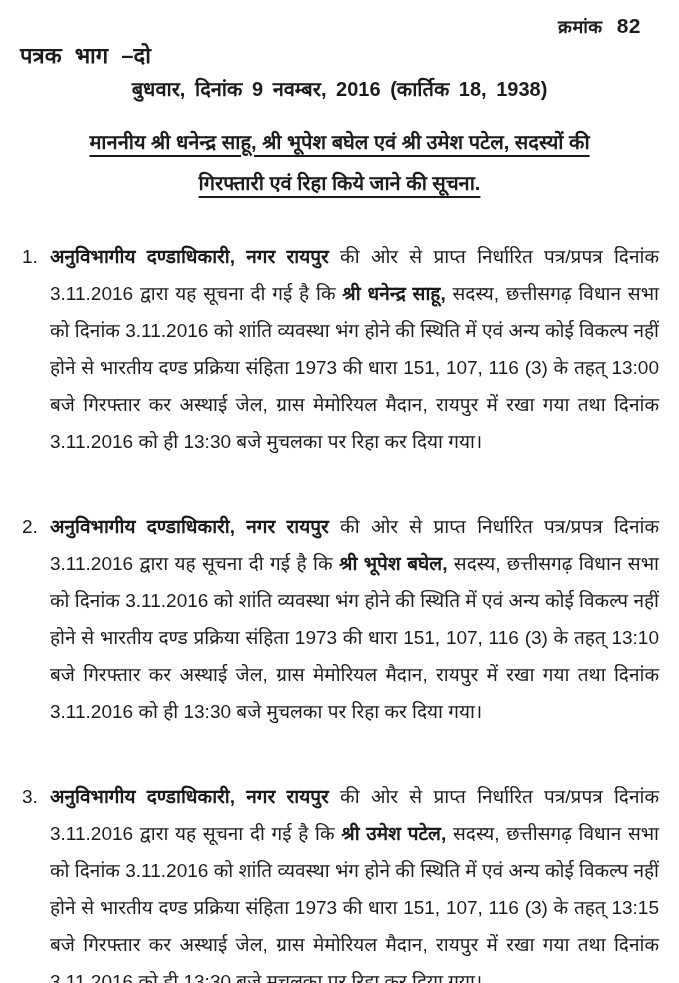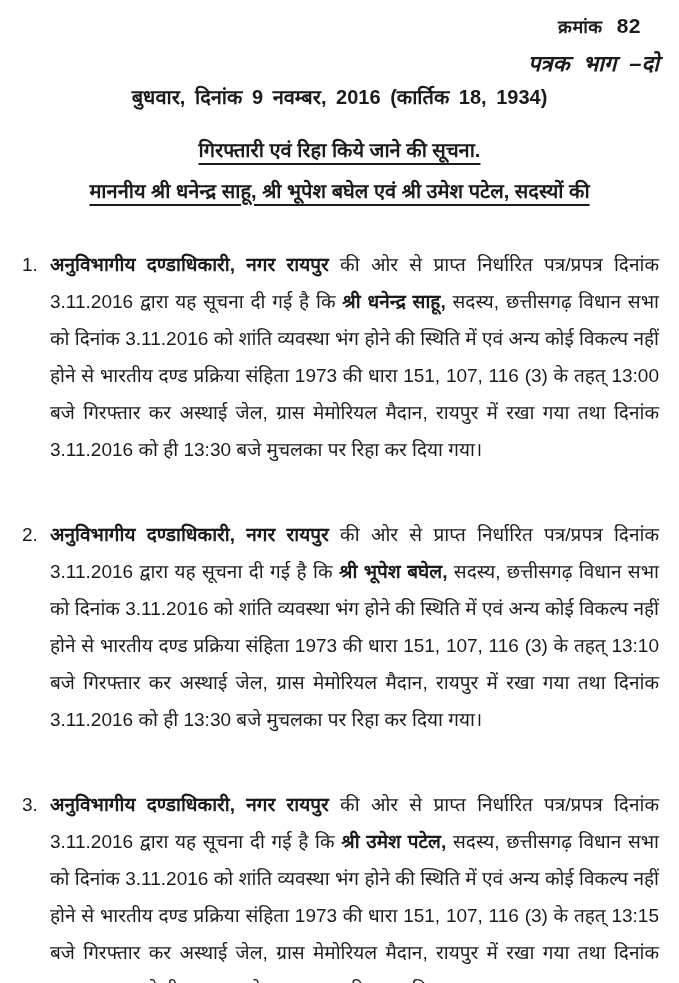--- a/index.html
+++ b/index.html
@@ -34,27 +34,26 @@
   }
   .doc-title {
     text-align: center;
     font-size: 27px;
     font-weight: 700;
     word-spacing: 10px;
     margin-top: 2px;
     line-height: 1.25;
   }
   .doc-subtitle {
-    text-align: right;
+    text-align: left;
     font-size: 22px;
     font-weight: 600;
     word-spacing: 7px;
-    margin-top: 12px;
+    margin-top: 4px;
     line-height: 1.3;
-    font-style: italic;
   }
   .doc-dateline {
     text-align: center;
     font-size: 20px;
     font-weight: 600;
     word-spacing: 4px;
     margin-top: 5px;
     line-height: 1.3;
   }
   .subject-block {
@@ -98,25 +97,25 @@
 
 <div class="page">
 
   <div class="serial-row">
     <span>क्रमांक</span><span class="serial-number">82</span>
   </div>
 
 
   <div class="doc-subtitle">पत्रक भाग –दो</div>
 
-  <div class="doc-dateline">बुधवार, दिनांक 9 नवम्बर, 2016 (कार्तिक 18, 1934)</div>
+  <div class="doc-dateline">बुधवार, दिनांक 9 नवम्बर, 2016 (कार्तिक 18, 1938)</div>
 
   <div class="subject-block">
+    <div><span class="u">माननीय श्री धनेन्द्र साहू, श्री भूपेश बघेल एवं श्री उमेश पटेल, सदस्यों की</span></div>
     <div><span class="u">गिरफ्तारी एवं रिहा किये जाने की सूचना.</span></div>
-    <div><span class="u">माननीय श्री धनेन्द्र साहू, श्री भूपेश बघेल एवं श्री उमेश पटेल, सदस्यों की</span></div>
   </div>
 
   <div class="paragraphs">
 
     <div class="para">
       <div class="para-num">1.</div>
       <div class="para-body"><span class="b">अनुविभागीय दण्डाधिकारी, नगर रायपुर</span><span> की ओर से प्राप्त निर्धारित पत्र/प्रपत्र दिनांक 3.11.2016 द्वारा यह सूचना दी गई है कि </span><span class="b">श्री धनेन्द्र साहू,</span><span> सदस्य, छत्तीसगढ़ विधान सभा को दिनांक 3.11.2016 को शांति व्यवस्था भंग होने की स्थिति में एवं अन्य कोई विकल्प नहीं होने से भारतीय दण्ड प्रक्रिया संहिता 1973 की धारा 151, 107, 116 (3) के तहत् 13:00 बजे गिरफ्तार कर अस्थाई जेल, ग्रास मेमोरियल मैदान, रायपुर में रखा गया तथा दिनांक 3.11.2016 को ही 13:30 बजे मुचलका पर रिहा कर दिया गया।</span></div>
     </div>
 
     <div class="para">

